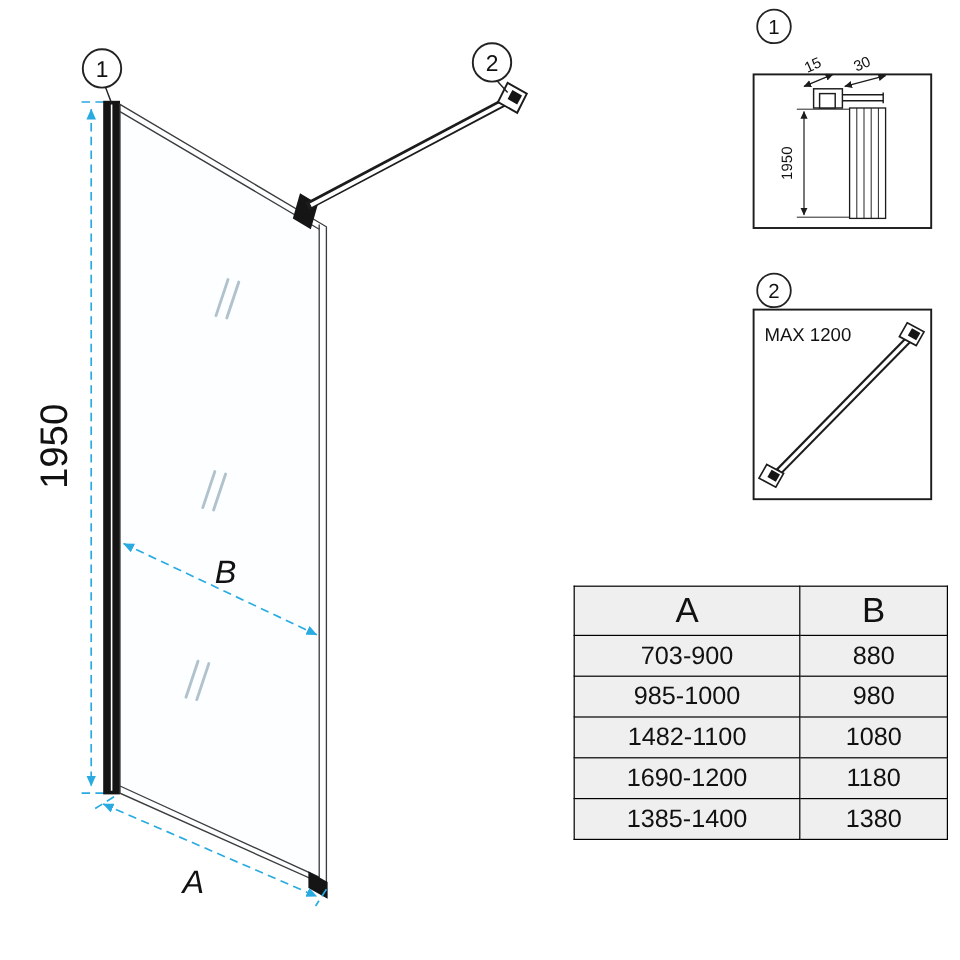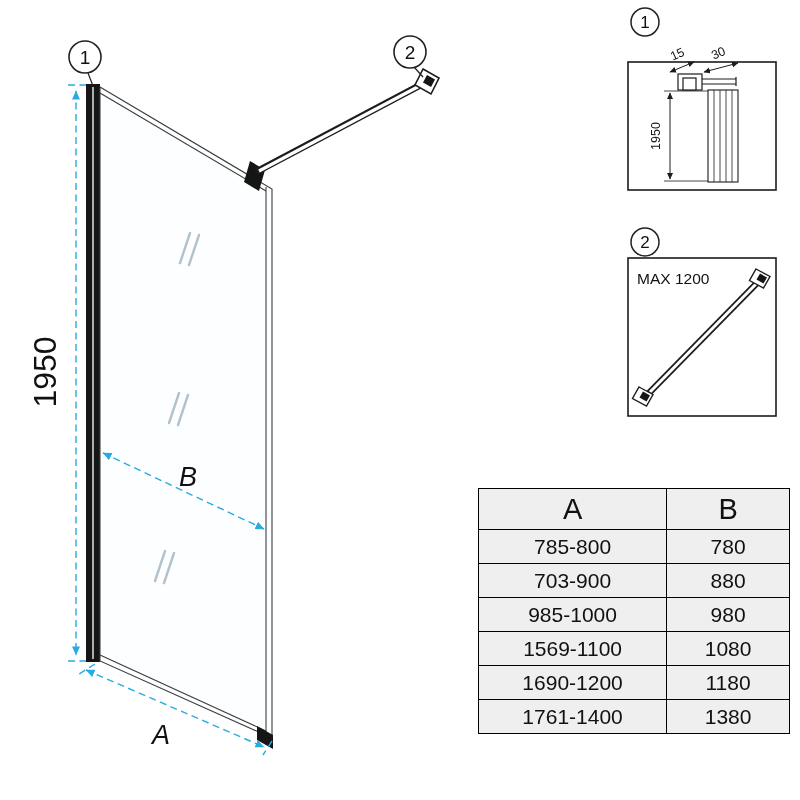--- a/index.html
+++ b/index.html
@@ -170,40 +170,36 @@
           <col class="col-b">
         </colgroup>
       <thead>
         <tr>
           <th>A</th>
           <th>B</th>
         </tr>
       </thead>
       <tbody>
         <tr>
-          <td>785-800</td>
-          <td>780</td>
-        </tr>
-        <tr>
           <td>703-900</td>
           <td>880</td>
         </tr>
         <tr>
           <td>985-1000</td>
           <td>980</td>
         </tr>
         <tr>
-          <td>1569-1100</td>
+          <td>1482-1100</td>
           <td>1080</td>
         </tr>
         <tr>
           <td>1690-1200</td>
           <td>1180</td>
         </tr>
         <tr>
-          <td>1761-1400</td>
+          <td>1385-1400</td>
           <td>1380</td>
         </tr>
       </tbody>
     </table>
   </div>
 
 </div>
 
 </body></html>

